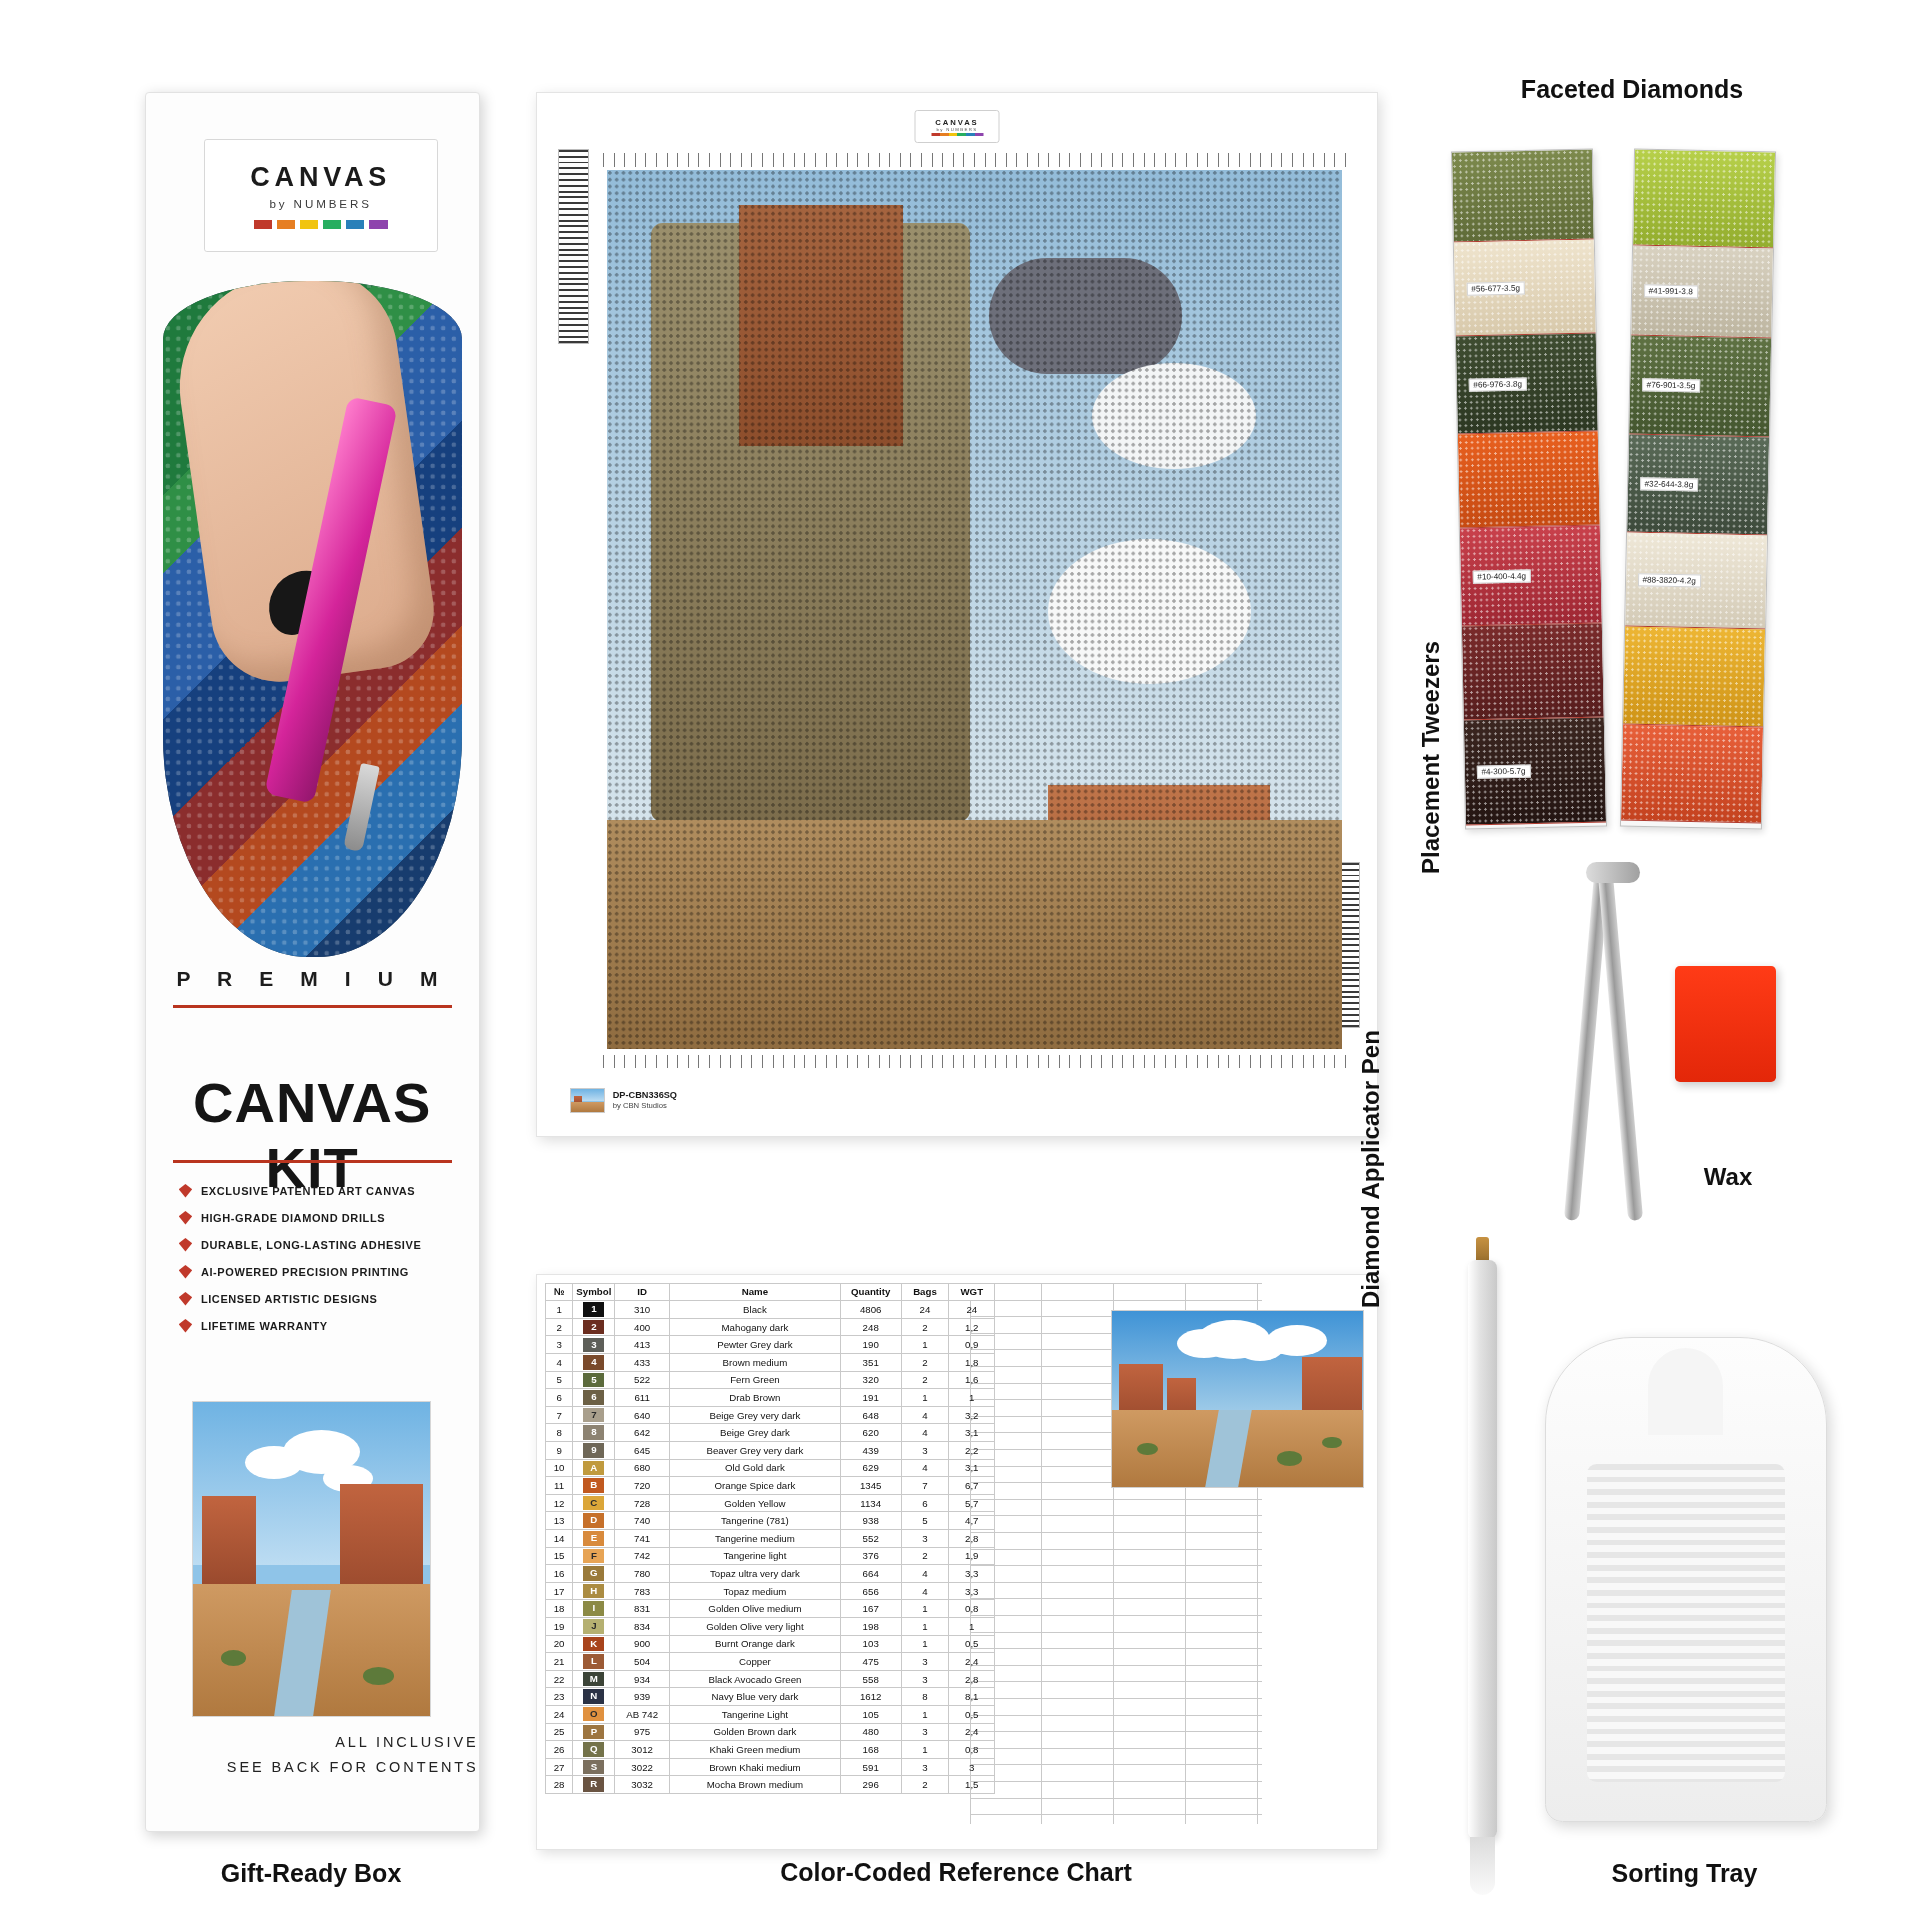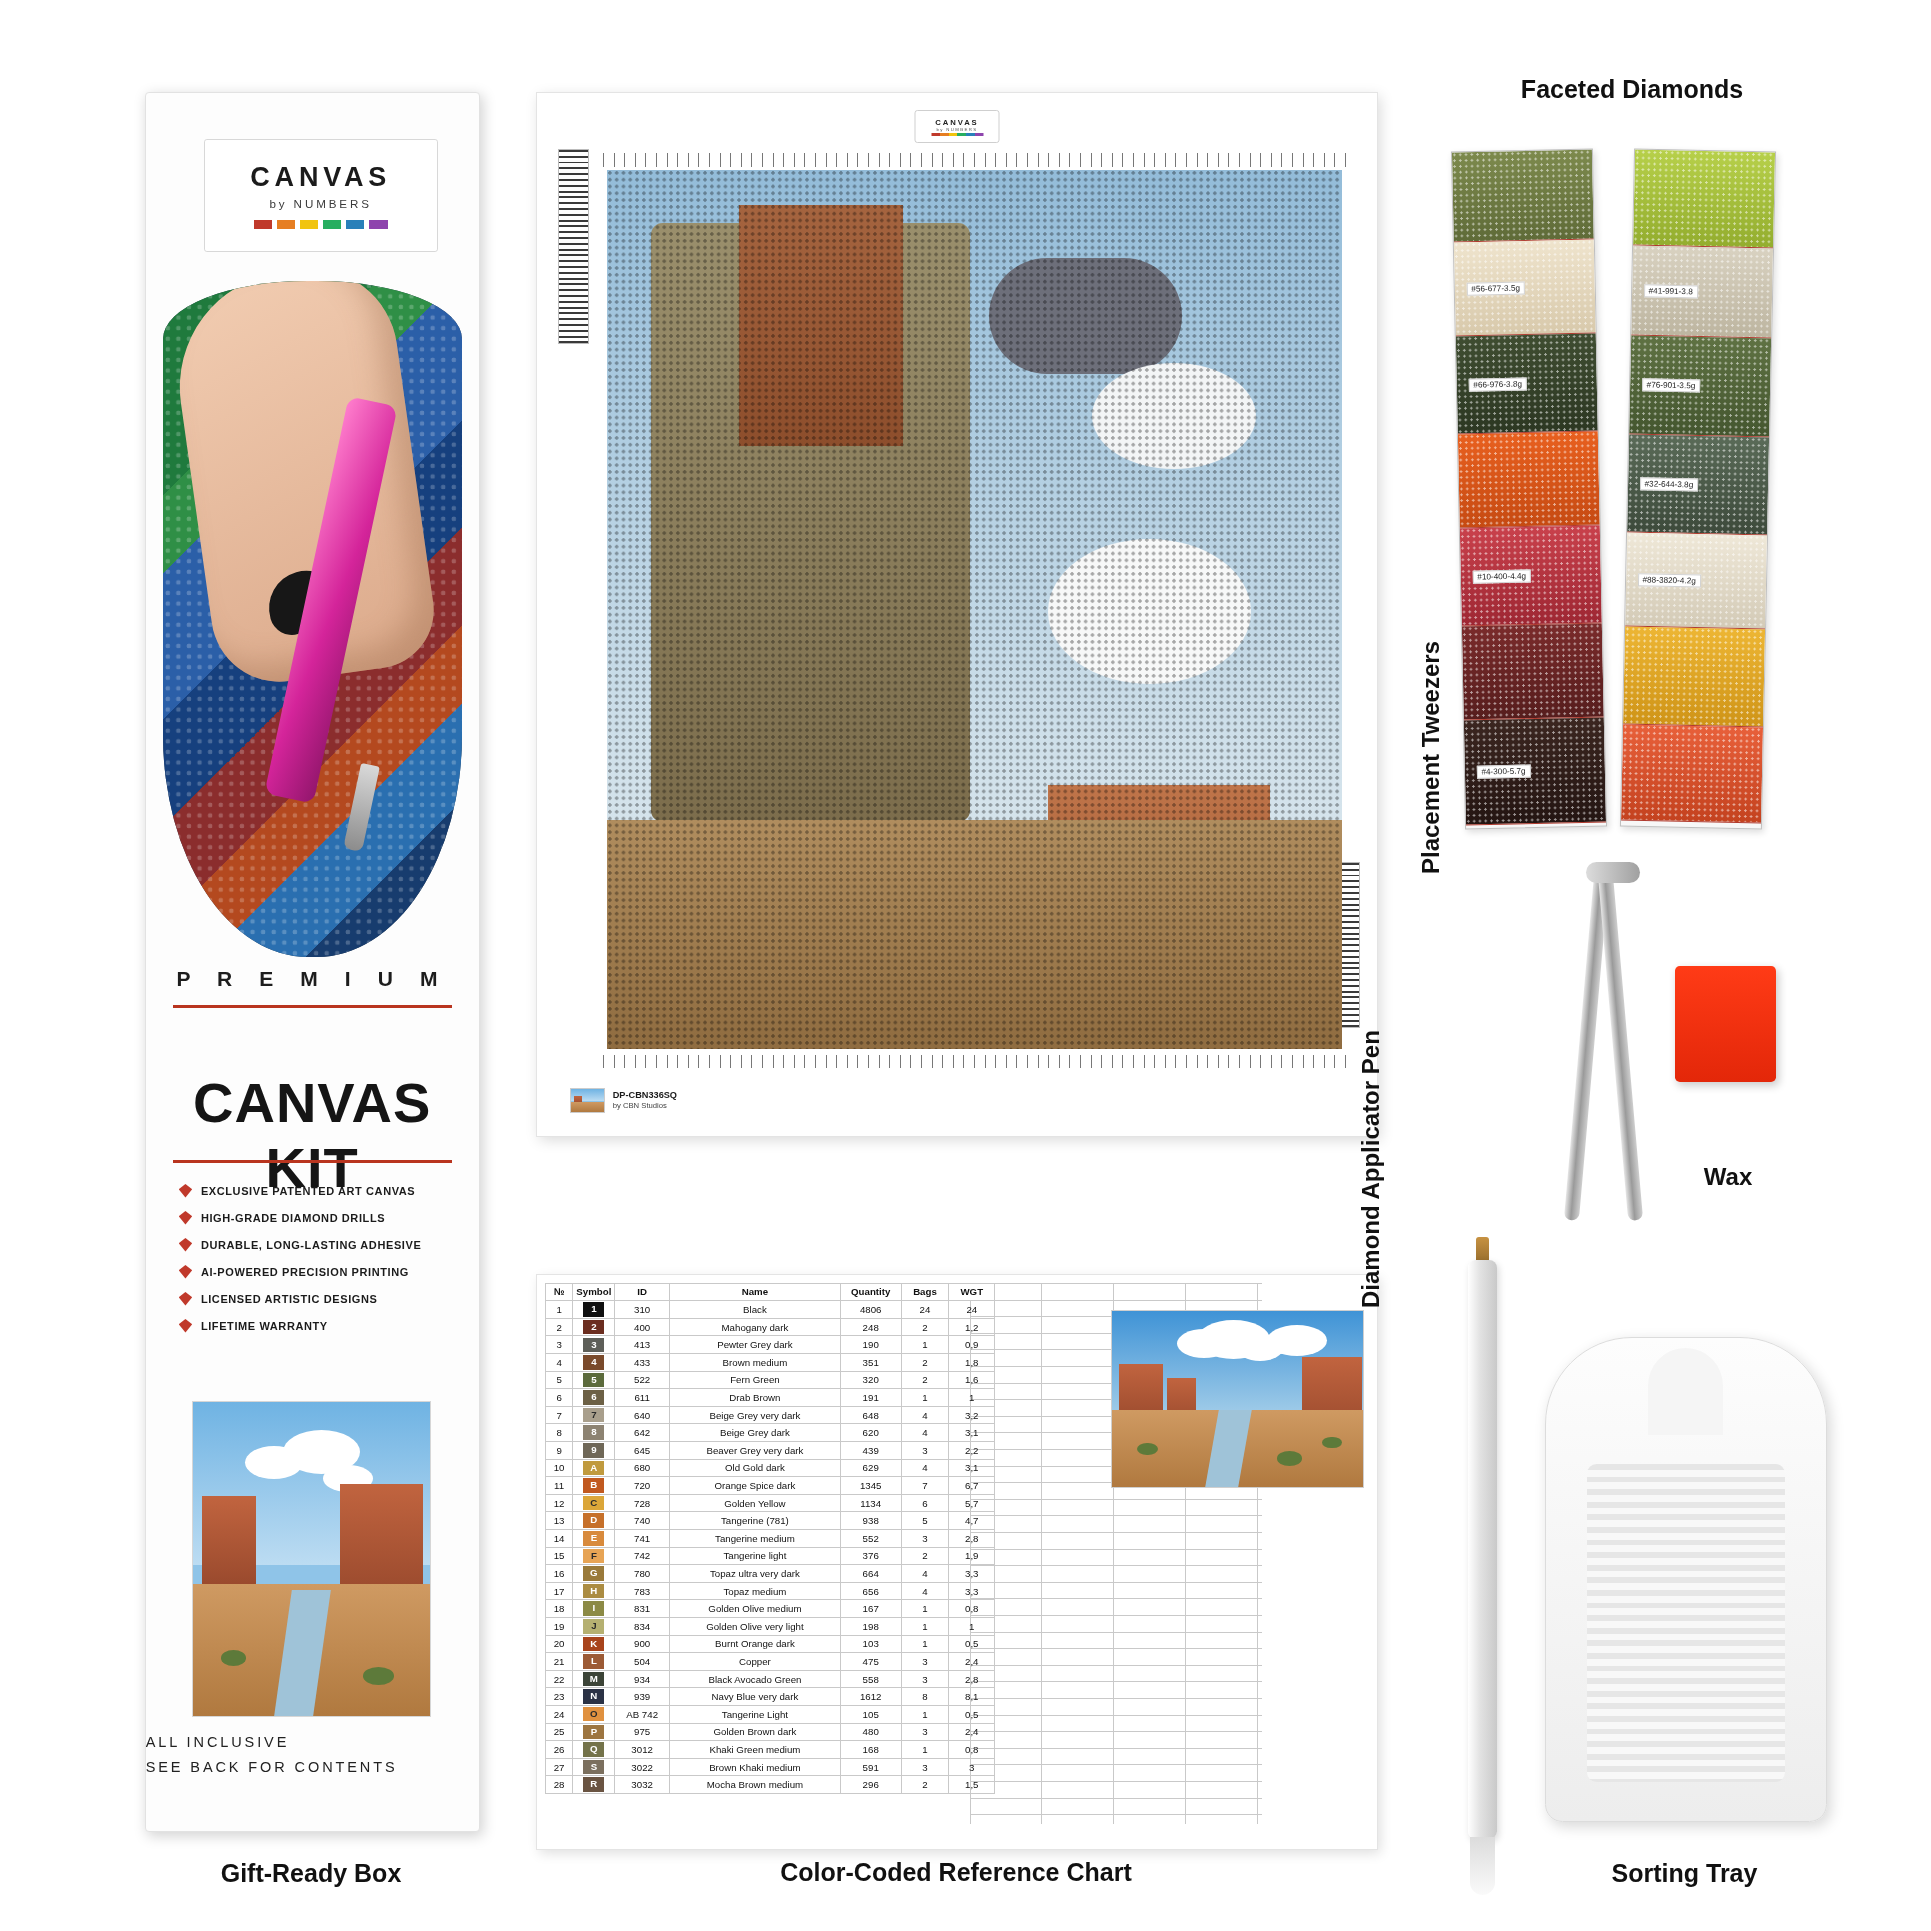--- a/index.html
+++ b/index.html
@@ -89,21 +89,21 @@
     width:13.5px;height:13.5px;margin-right:8.7px;flex:none;
     background:#c0392b;
     clip-path:polygon(50% 0,100% 38%,50% 100%,0 38%);
   }
   .feature span{font-size:11px;letter-spacing:0.6px;color:#1b1b1b;font-weight:600;}
 
   .box-art{
     position:absolute;left:46px;top:1308px;width:237px;height:314px;
     border:1px solid #d6d6d6;overflow:hidden;
   }
-  .box-footer{position:absolute;left:0;right:0;top:1641px;text-align:left;}
+  .box-footer{position:absolute;left:0;right:0;top:1641px;text-align:right;}
   .box-footer div{font-size:14.5px;letter-spacing:2.9px;color:#222;}
   .box-footer div+div{margin-top:8.7px;}
 
   
   .desert{position:relative;width:100%;height:100%;overflow:hidden;background:#8fc4e8;}
   .desert .sky{position:absolute;left:0;top:0;right:0;height:52%;background:linear-gradient(180deg,#6fb3e3,#bcdcf2);}
   .desert .cloud{position:absolute;background:#fff;border-radius:50%;}
   .desert .mesa{position:absolute;background:linear-gradient(180deg,#c1643f,#8e4228);}
   .desert .ground{position:absolute;left:0;right:0;bottom:0;height:42%;background:linear-gradient(180deg,#cf9a62,#b0793f);}
   .desert .river{position:absolute;background:#9fc3d8;}

